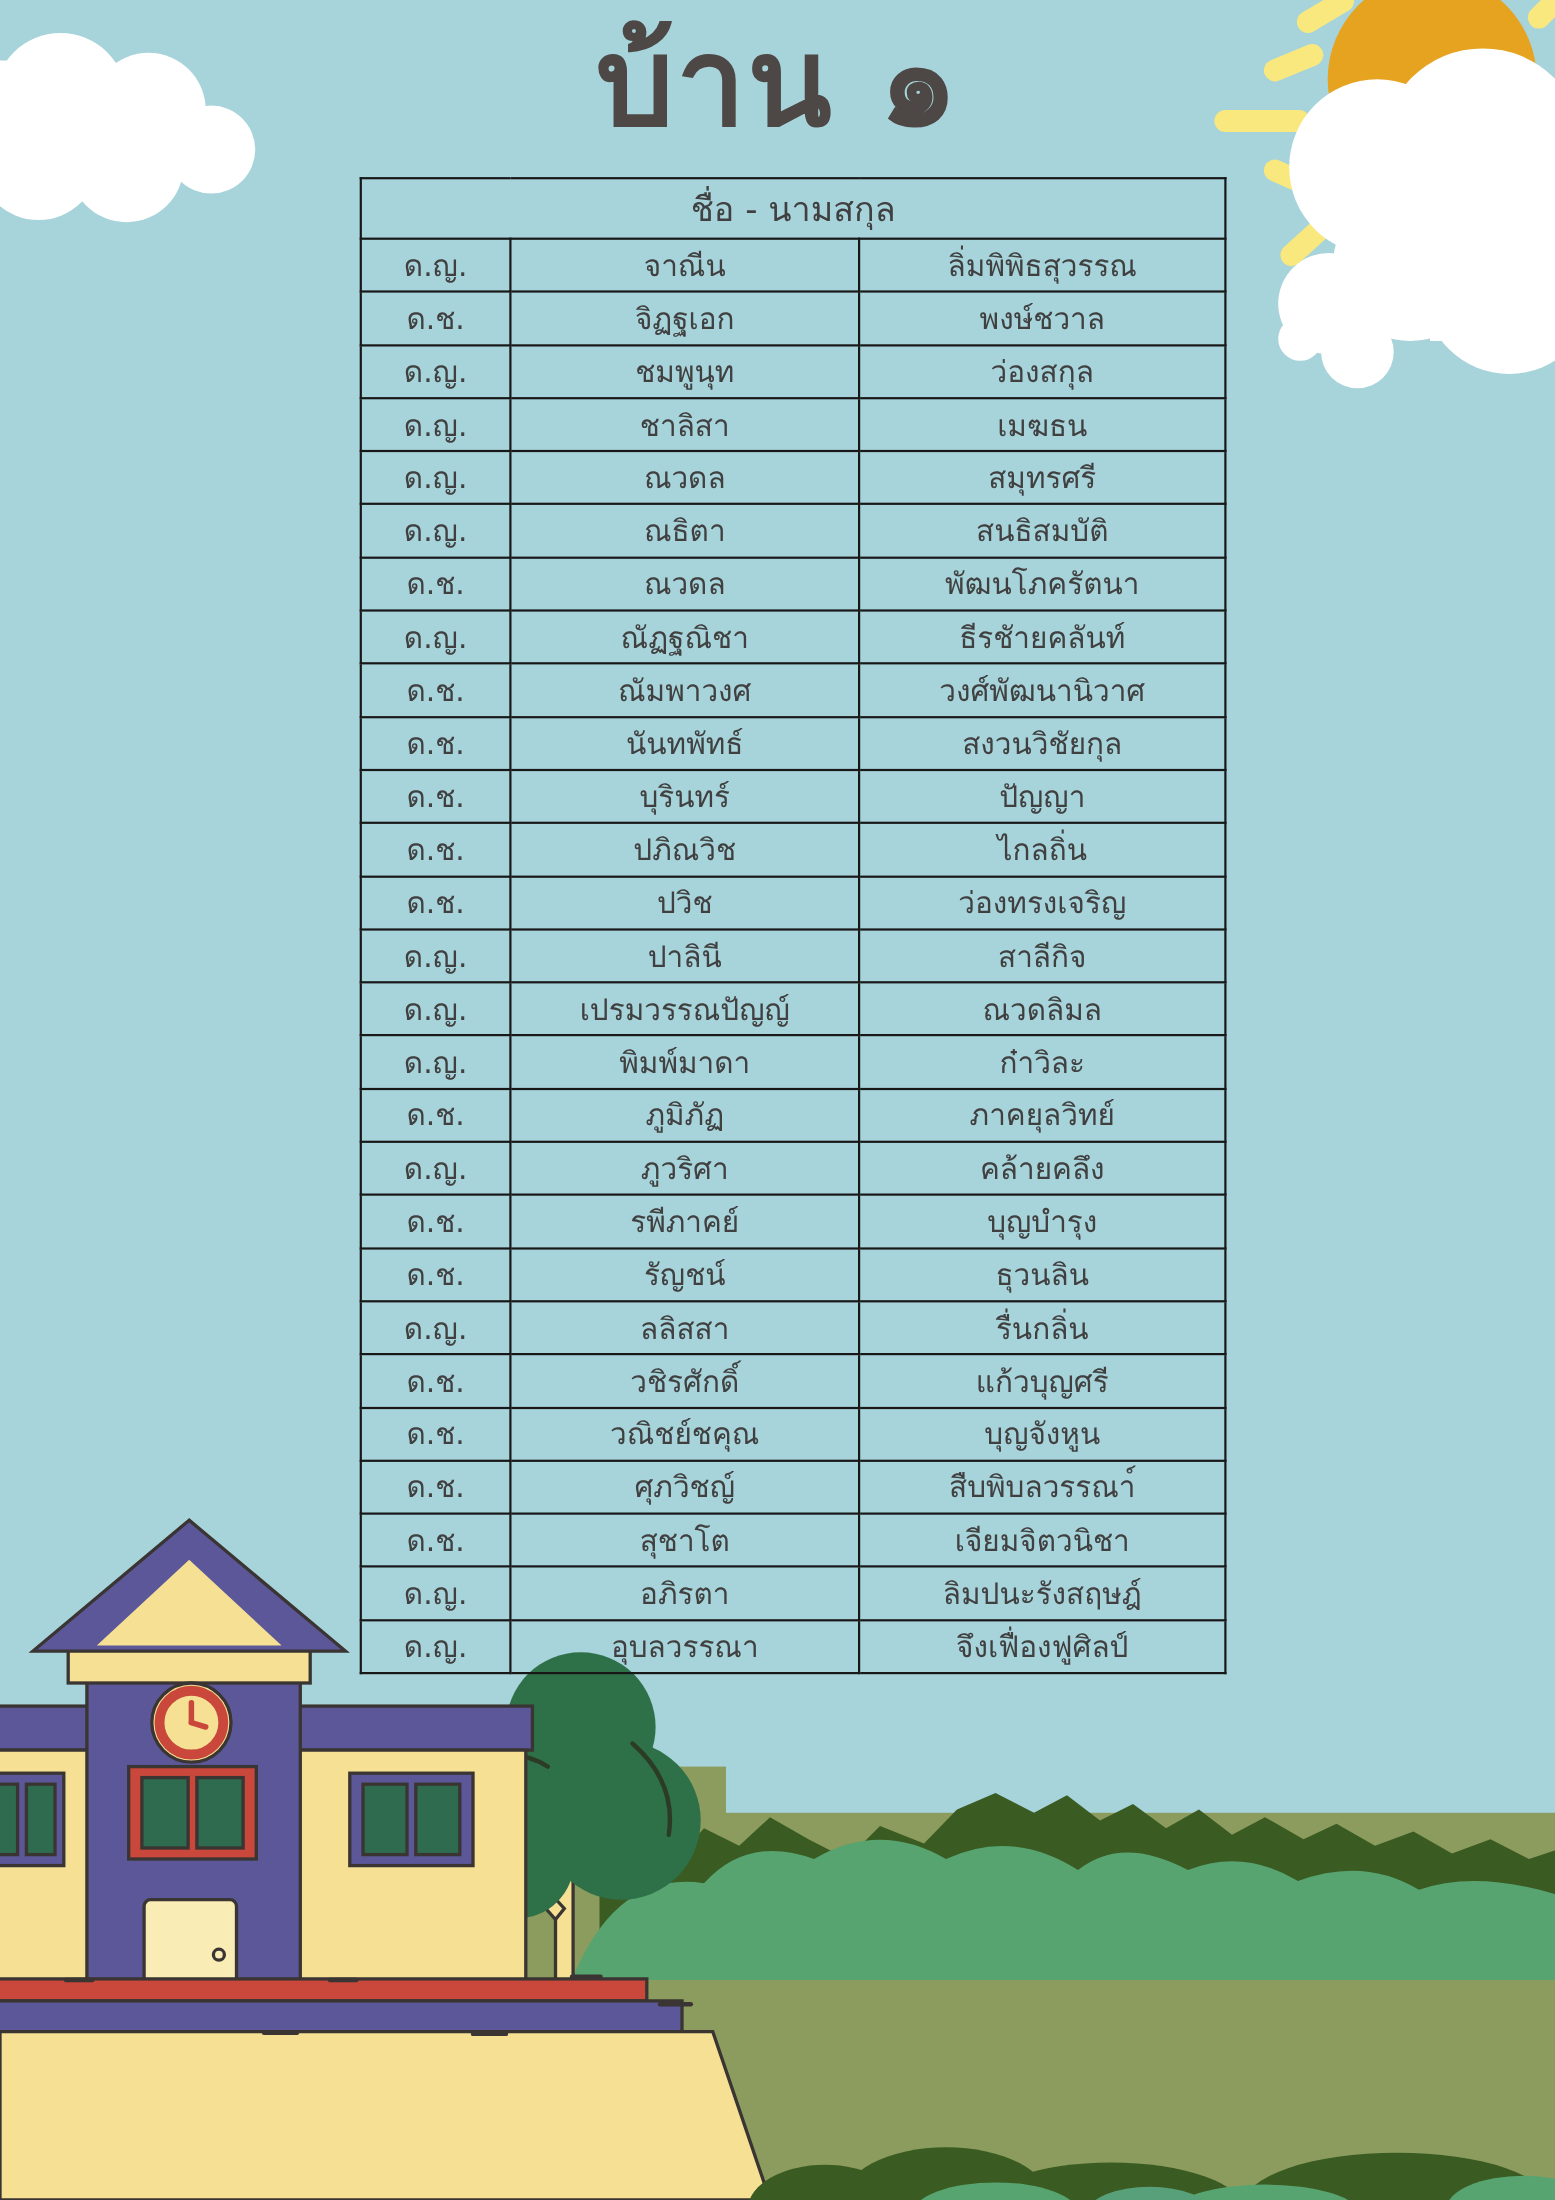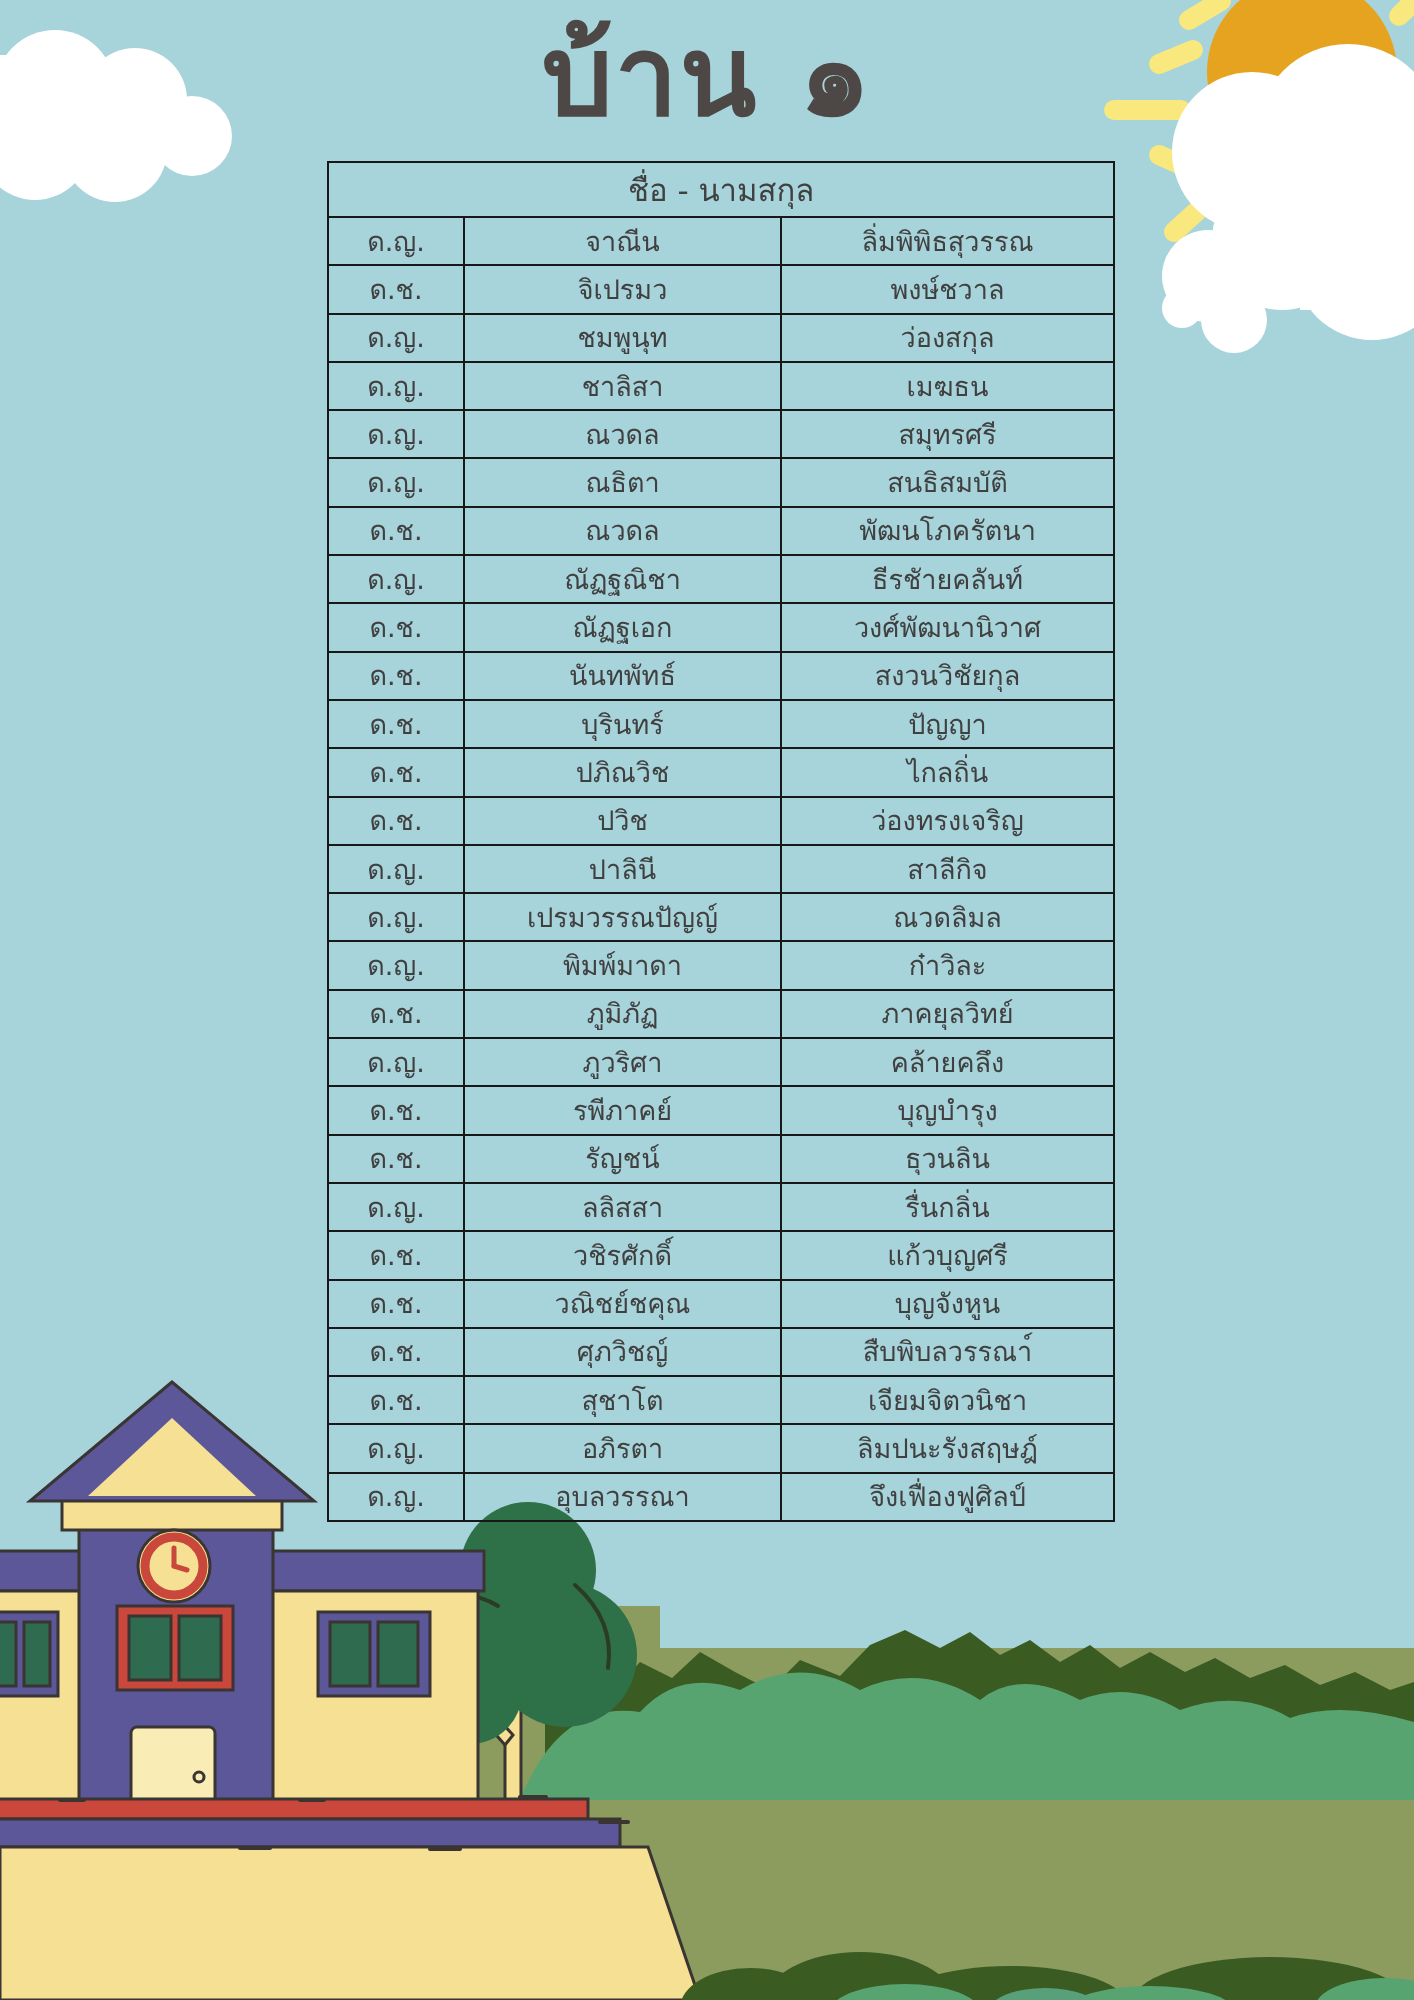--- a/index.html
+++ b/index.html
@@ -189,21 +189,21 @@
       </tr>
     </thead>
     <tbody id="roster-body">
         <tr>
           <td>ด.ญ.</td>
           <td>จาณีน</td>
           <td>ลิ่มพิพิธสุวรรณ</td>
         </tr>
         <tr>
           <td>ด.ช.</td>
-          <td>จิเปรมว</td>
+          <td>จิฏฐเอก</td>
           <td>พงษ์ชวาล</td>
         </tr>
         <tr>
           <td>ด.ญ.</td>
           <td>ชมพูนุท</td>
           <td>ว่องสกุล</td>
         </tr>
         <tr>
           <td>ด.ญ.</td>
           <td>ชาลิสา</td>
@@ -224,21 +224,21 @@
           <td>ณวดล</td>
           <td>พัฒนโภครัตนา</td>
         </tr>
         <tr>
           <td>ด.ญ.</td>
           <td>ณัฏฐณิชา</td>
           <td>ธีรชัายคลันท์</td>
         </tr>
         <tr>
           <td>ด.ช.</td>
-          <td>ณัฏฐเอก</td>
+          <td>ณัมพาวงศ</td>
           <td>วงศ์พัฒนานิวาศ</td>
         </tr>
         <tr>
           <td>ด.ช.</td>
           <td>นันทพัทธ์</td>
           <td>สงวนวิชัยกุล</td>
         </tr>
         <tr>
           <td>ด.ช.</td>
           <td>บุรินทร์</td>

